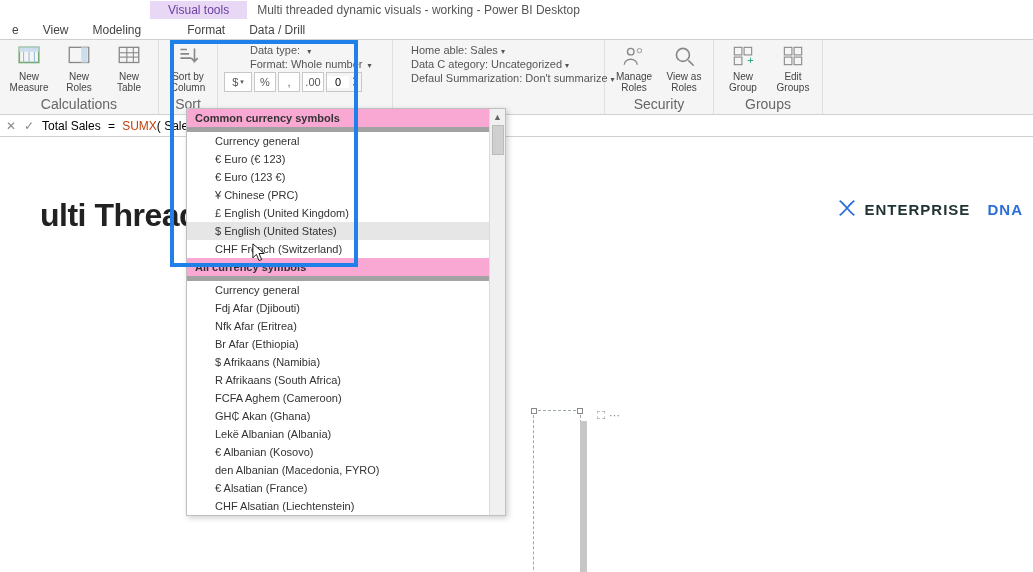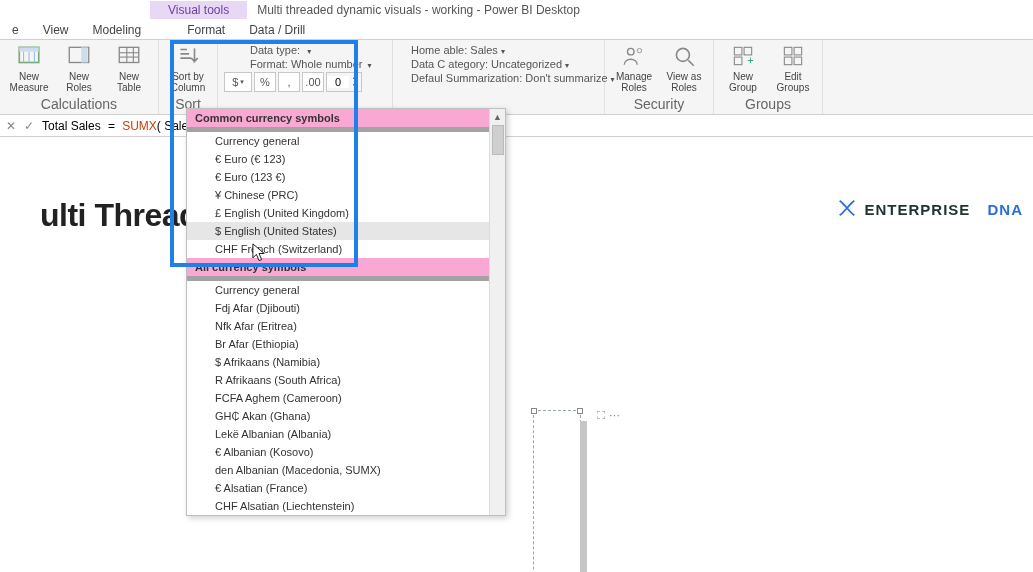--- a/index.html
+++ b/index.html
@@ -273,21 +273,21 @@
     <div class="dd-item">Currency general</div>
     <div class="dd-item">Fdj Afar (Djibouti)</div>
     <div class="dd-item">Nfk Afar (Eritrea)</div>
     <div class="dd-item">Br Afar (Ethiopia)</div>
     <div class="dd-item">$ Afrikaans (Namibia)</div>
     <div class="dd-item">R Afrikaans (South Africa)</div>
     <div class="dd-item">FCFA Aghem (Cameroon)</div>
     <div class="dd-item">GH₵ Akan (Ghana)</div>
     <div class="dd-item">Lekë Albanian (Albania)</div>
     <div class="dd-item">€ Albanian (Kosovo)</div>
-    <div class="dd-item">den Albanian (Macedonia, SUMX)</div>
+    <div class="dd-item">den Albanian (Macedonia, FYRO)</div>
     <div class="dd-item">€ Alsatian (France)</div>
     <div class="dd-item">CHF Alsatian (Liechtenstein)</div>
   </div>
 
 <div class="highlight-box" style="left:170px; top:40px; width:188px; height:227px;"></div>
 
 <div class="cursor" style="left:252px; top:243px;">
   <svg viewBox="0 0 16 24">
       <path d="M1 1l0 16 4-4 3 7 3-1-3-7 6 0z" fill="#fff" stroke="#000" stroke-width="1"></path>
     </svg>

